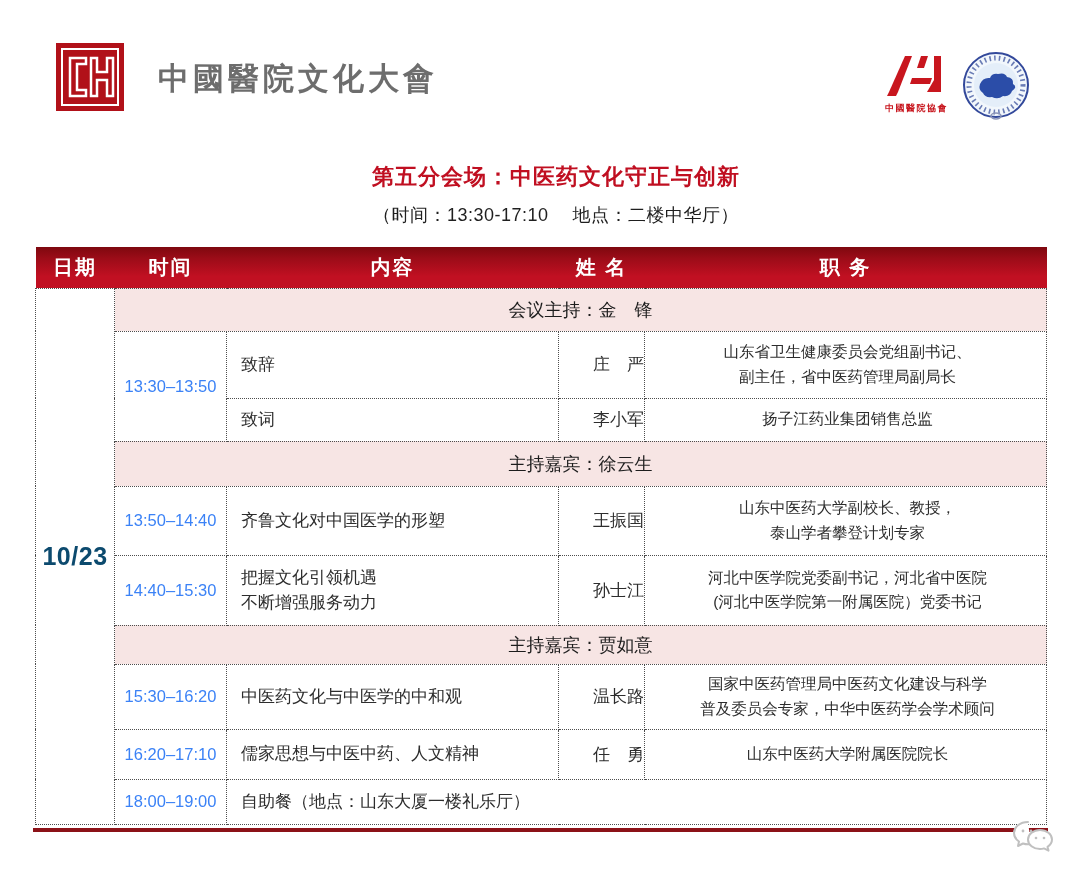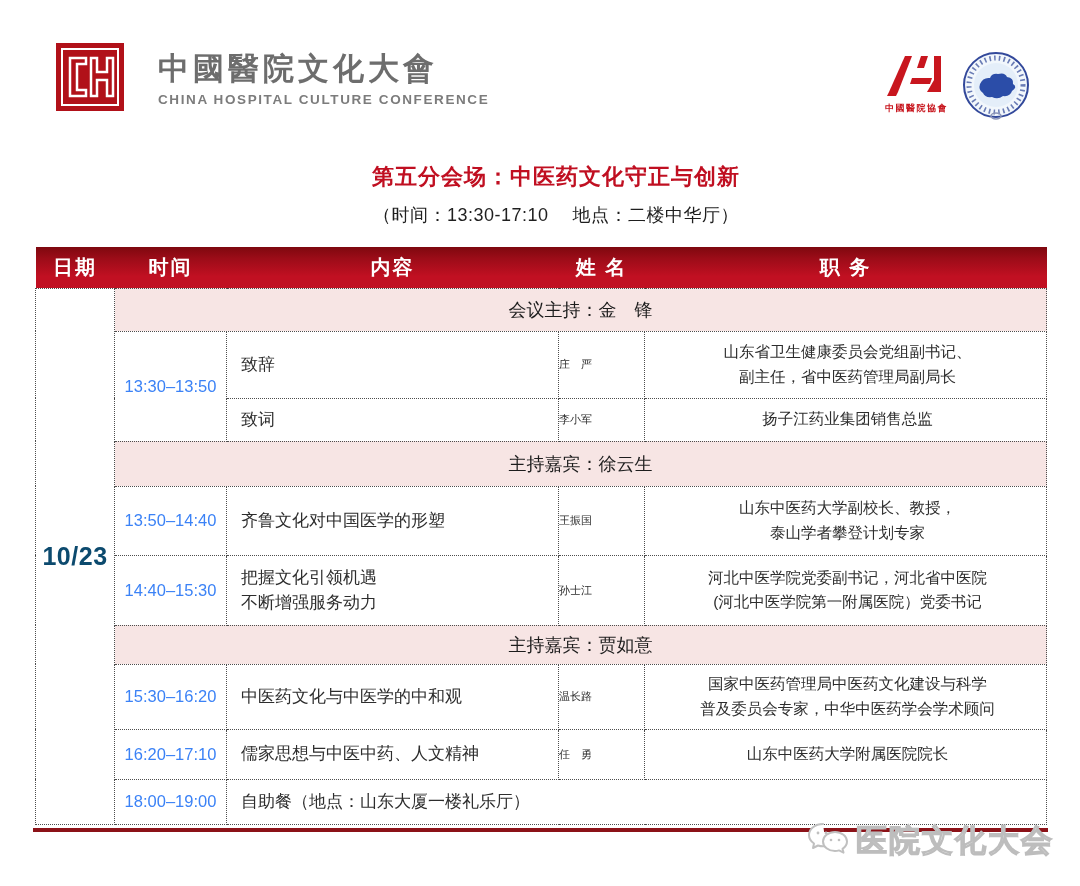--- a/index.html
+++ b/index.html
@@ -25,21 +25,21 @@
   
   .table-wrap { position:absolute; top:247px; left:35px; width:1011px; }
   table { border-collapse:collapse; width:1011px; table-layout:fixed; }
   thead tr { background:linear-gradient(180deg,#7e080f 0%,#9c0c18 28%,#c11022 72%,#c11022 100%); height:41px; }
   th { color:#fff; font-size:20px; font-weight:bold; border:none; letter-spacing:2px;text-align:center; }
   td { border:1px dotted #4d4d4d; color:#2d2d2d; white-space:pre-line; vertical-align:middle; }
   td.bandcell { background:#f7e5e4; text-align:center; font-size:18px; color:#1d1d1d; }
   td.datecell { color:#0c4a6e; font-weight:bold; font-size:25px; text-align:center; letter-spacing:0.5px; }
   td.time { text-align:center; font-size:16.5px; color:#3b82f6; }
   td.content { text-align:left; padding:6px 10px 6px 14px; font-size:17px; line-height:1.5; }
-  td.name { text-align:left; font-size:11px; }
+  td.name { text-align:right; font-size:17px; }
   td.jobtitle { text-align:center; padding:6px 8px 6px 12px; font-size:15.5px; line-height:1.55; }
 
   .redline { position:absolute; top:828px; left:33px; width:1015px; height:4px; background:#8c1218; }
 
   
   .watermark { position:absolute; top:820px; right:26px; display:flex; align-items:center; gap:7px; }
   .watermark-label { font-size:31px; font-weight:bold; letter-spacing:2px; color:#f2f2f2; -webkit-text-stroke:1.2px #bdbdbd; }
 </style>
 </head>
 <body>
@@ -51,21 +51,20 @@
       <span>
         <svg width="70" height="70" viewBox="0 0 70 70">
           <rect x="1" y="1" width="68" height="68" fill="#b11119"></rect>
           <rect x="7" y="7" width="56" height="56" fill="none" stroke="#fff" stroke-width="2"></rect>
           <path d="M31 16 h-16 v38 h16 v-6 h-9 v-26 h9 z" fill="none" stroke="#fff" stroke-width="2.5"></path>
           <path d="M36 16 h6 v14 h10 v-14 h6 v38 h-6 v-16 h-10 v16 h-6 z" fill="none" stroke="#fff" stroke-width="2.5"></path>
         </svg>
       </span>
       <div class="brand-text">
         <div class="brand-zh">中國醫院文化大會</div>
-        <div class="brand-en">CHINA HOSPITAL CULTURE CONFERENCE</div>
       </div>
     </div>
     <div class="top-logos">
       <div class="assoc">
         <span>
           <svg width="62" height="46" viewBox="0 0 62 46">
             <g fill="#c8161e">
               <path d="M3 42 L19 6 L26 6 L12 42 Z"></path>
               <path d="M3 42 L12 42 L10 46 L1 46 Z"></path>
               <path d="M31 18 L35 6 L42 6 L38 18 Z"></path>
@@ -177,16 +176,15 @@
     <span>
       <svg width="42" height="34" viewBox="0 0 42 34">
         <path d="M16 2 C8 2 2 7 2 13 c0 3.5 2 6.5 5 8.5 L6 26 l5 -2.5 c1.6 .5 3.3 .8 5 .8 1 0 2 -.1 3 -.3" fill="#fff" stroke="#c0c0c0" stroke-width="2" stroke-linecap="round" stroke-linejoin="round"></path>
         <path d="M28 10 c-6.6 0 -12 4.2 -12 9.5 s5.4 9.5 12 9.5 c1.4 0 2.8 -.2 4 -.6 l4.5 2.2 -1 -3.8 c2.7 -1.7 4.5 -4.4 4.5 -7.3 0 -5.3 -5.4 -9.5 -12 -9.5 z" fill="#fff" stroke="#c0c0c0" stroke-width="2" stroke-linejoin="round"></path>
         <circle cx="11" cy="11" r="1.4" fill="#c0c0c0"></circle>
         <circle cx="19" cy="11" r="1.4" fill="#c0c0c0"></circle>
         <circle cx="24" cy="18" r="1.3" fill="#c0c0c0"></circle>
         <circle cx="32" cy="18" r="1.3" fill="#c0c0c0"></circle>
       </svg>
     </span>
-    <span class="watermark-label">医院文化大会</span>
   </div>
 
 </div>
 
 </body></html>

